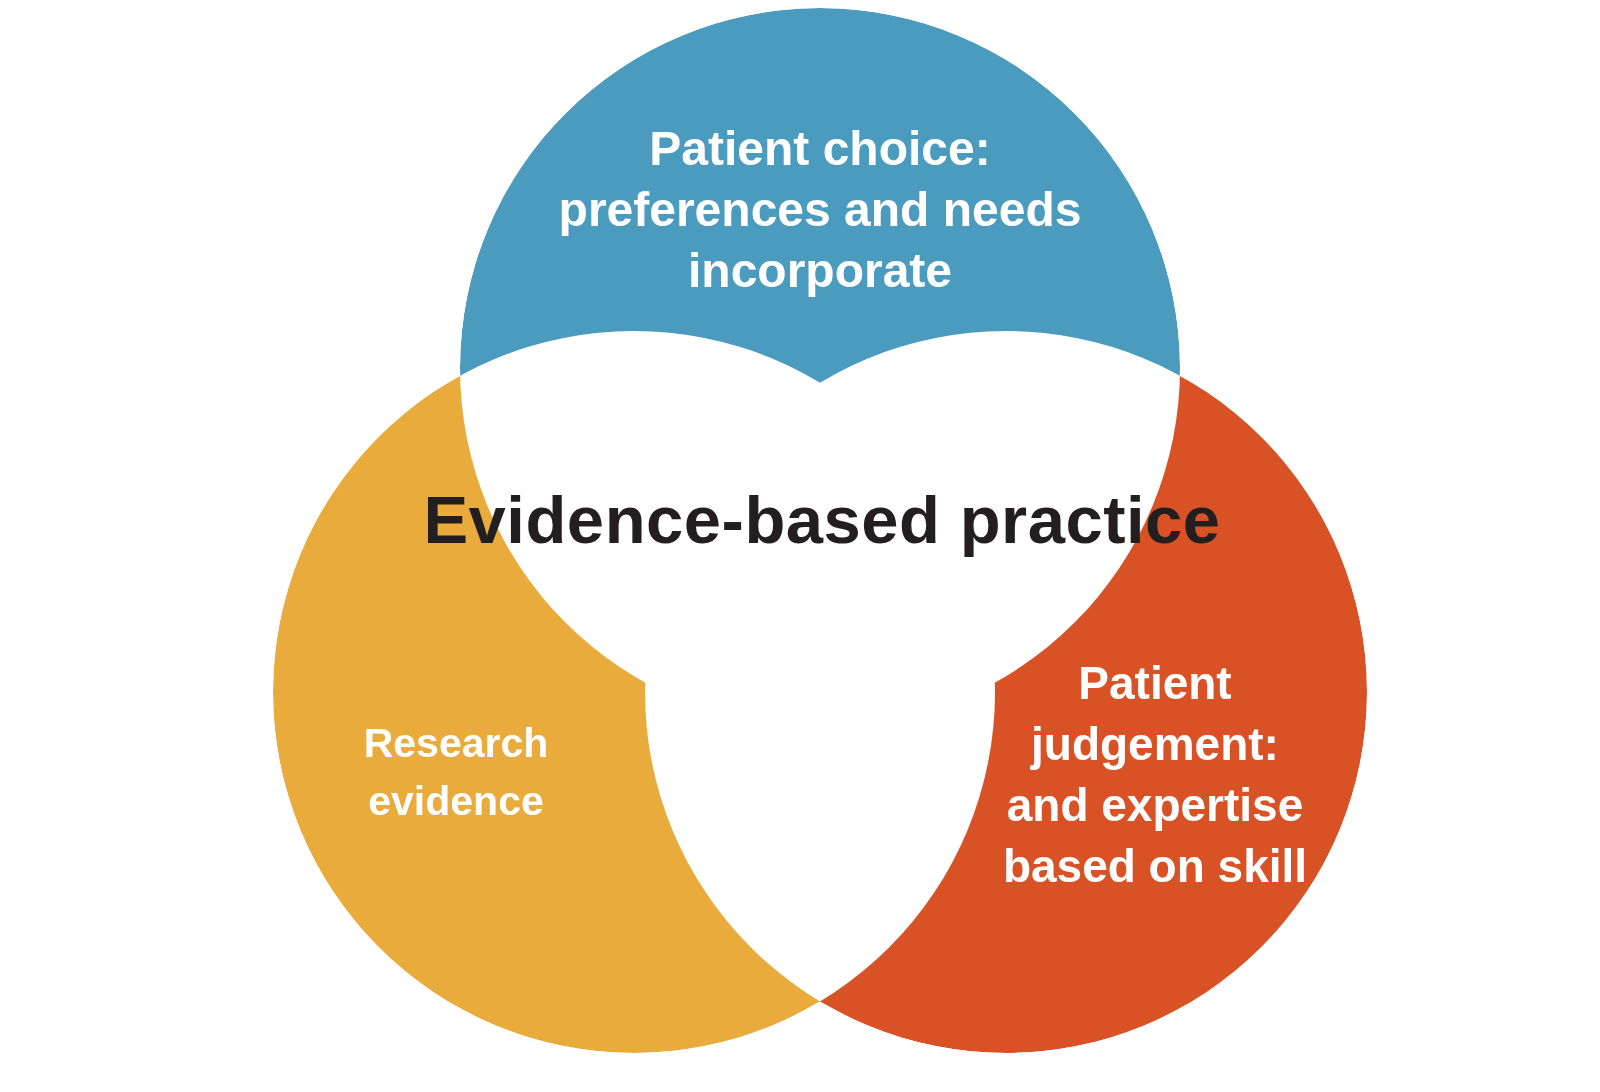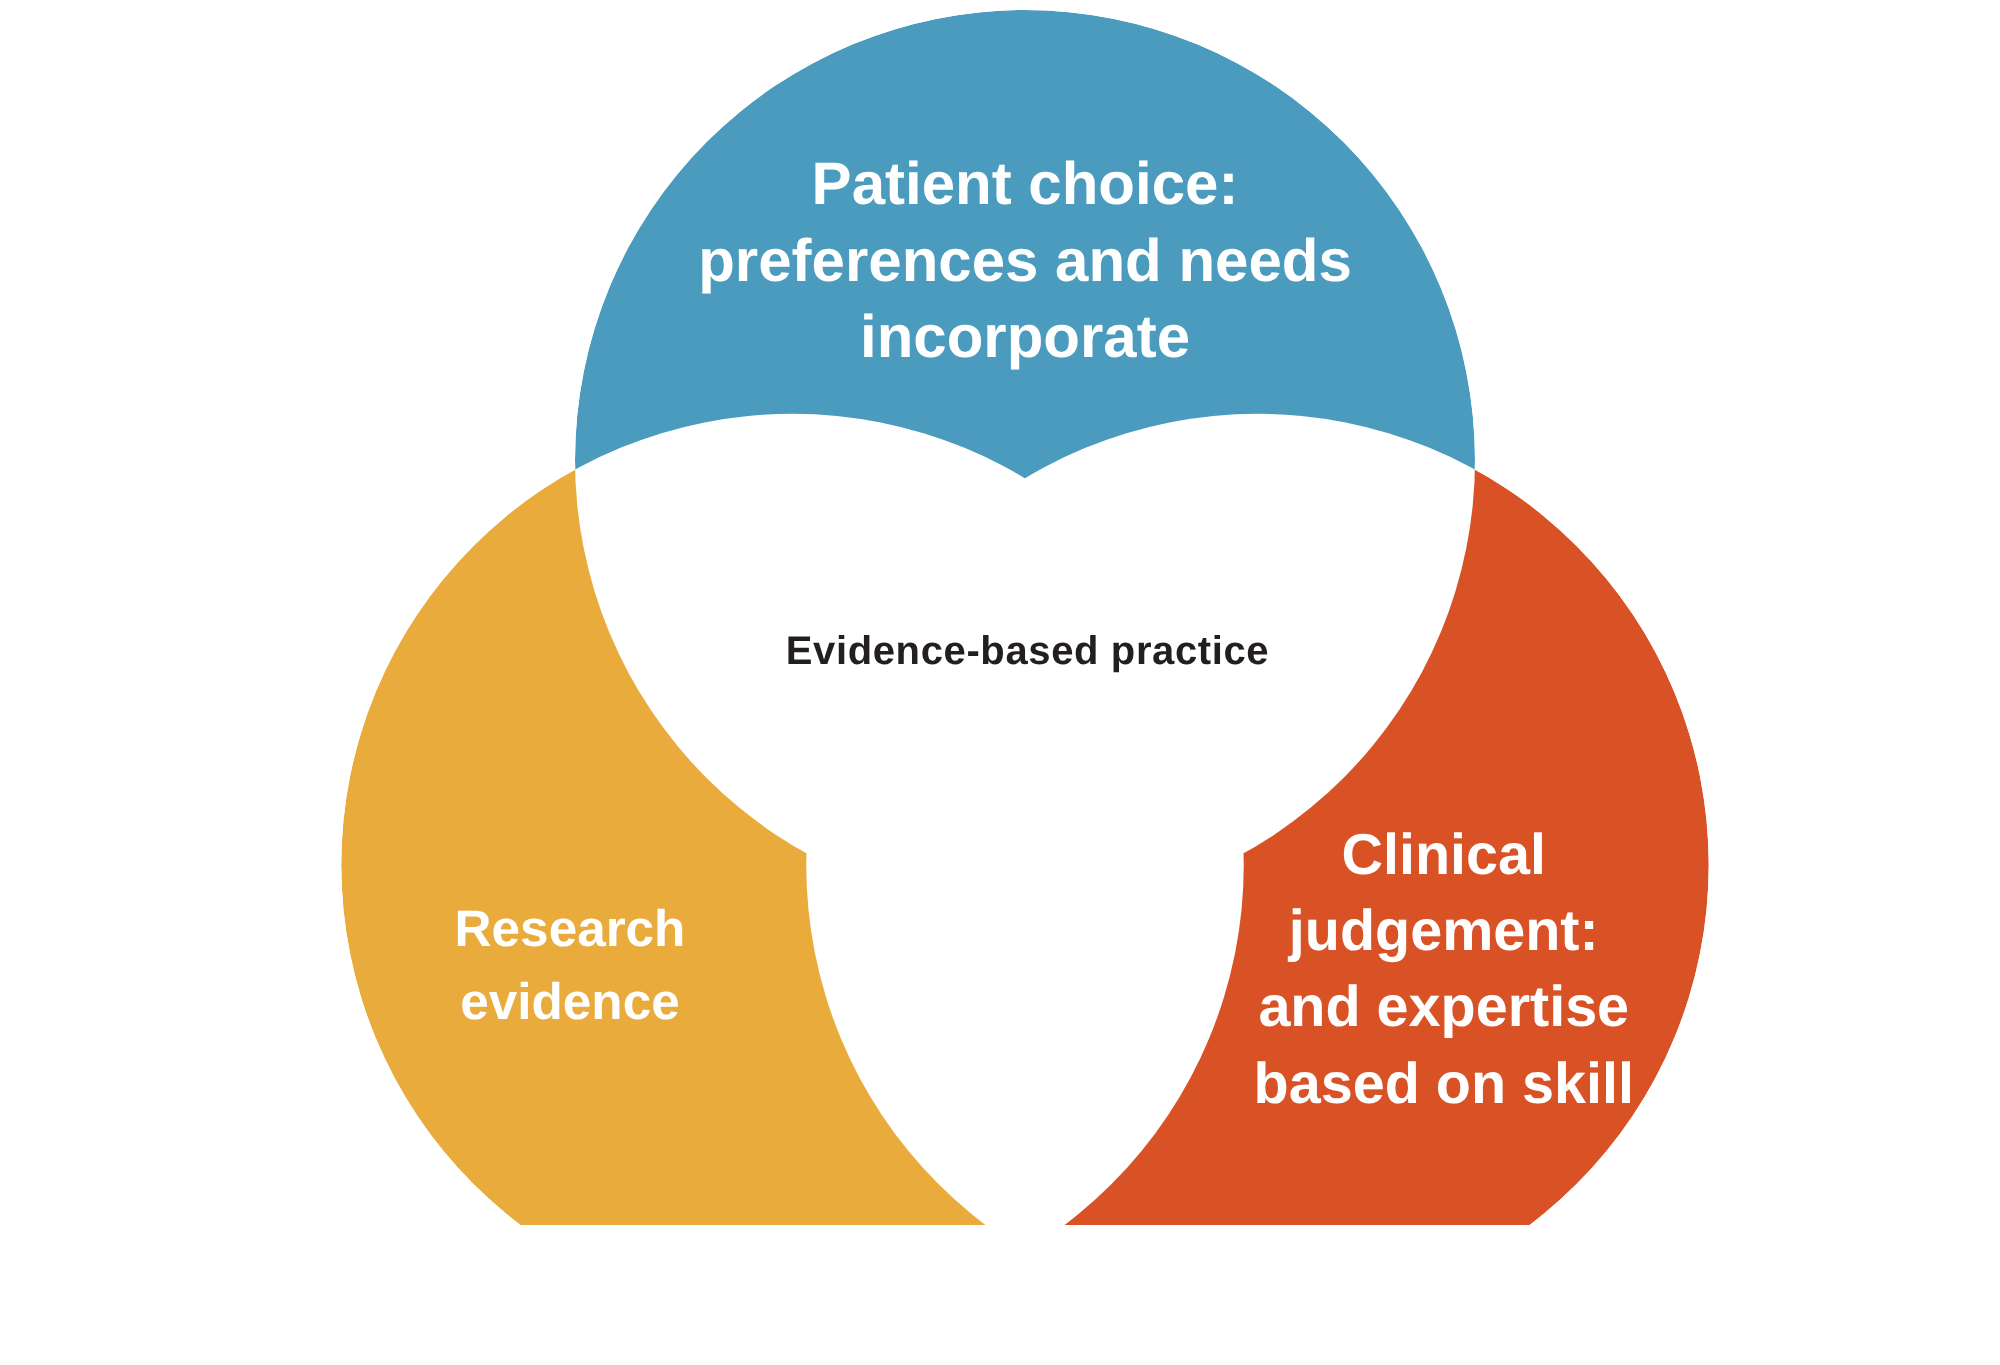--- a/index.html
+++ b/index.html
@@ -3,21 +3,21 @@
 <meta charset="utf-8">
 <style>
   html, body {
     margin: 0;
     padding: 0;
     background: #ffffff;
   }
   .stage {
     position: relative;
     width: 1600px;
-    height: 980px;
+    height: 1092px;
     background: #ffffff;
     overflow: hidden;
     font-family: "Liberation Sans", sans-serif;
   }
   .venn-svg {
     position: absolute;
     inset: 0;
     width: 1600px;
     height: 1092px;
     display: block;
@@ -32,21 +32,21 @@
   }
   .label .line { display: block; }
 
   .label-patient {
     left: 820px; top: 209px;
     font-size: 48px; line-height: 61px;
     color: #ffffff;
   }
   .label-center {
     left: 822px; top: 520px;
-    font-size: 32px; line-height: 56px;
+    font-size: 67px; line-height: 56px;
     color: #231f20;
     letter-spacing: 0.5px;
   }
   .label-research {
     left: 456px; top: 772px;
     font-size: 41px; line-height: 58px;
     color: #ffffff;
   }
   .label-clinical {
     left: 1155px; top: 775px;
@@ -99,19 +99,19 @@
   <div class="label label-center">
     <span class="line">Evidence-based practice</span>
   </div>
 
   <div class="label label-research">
     <span class="line">Research</span>
     <span class="line">evidence</span>
   </div>
 
   <div class="label label-clinical">
-    <span class="line">Clinical</span>
+    <span class="line">Patient</span>
     <span class="line">judgement:</span>
     <span class="line">and expertise</span>
     <span class="line">based on skill</span>
   </div>
 
 </div>
 
 </body></html>

